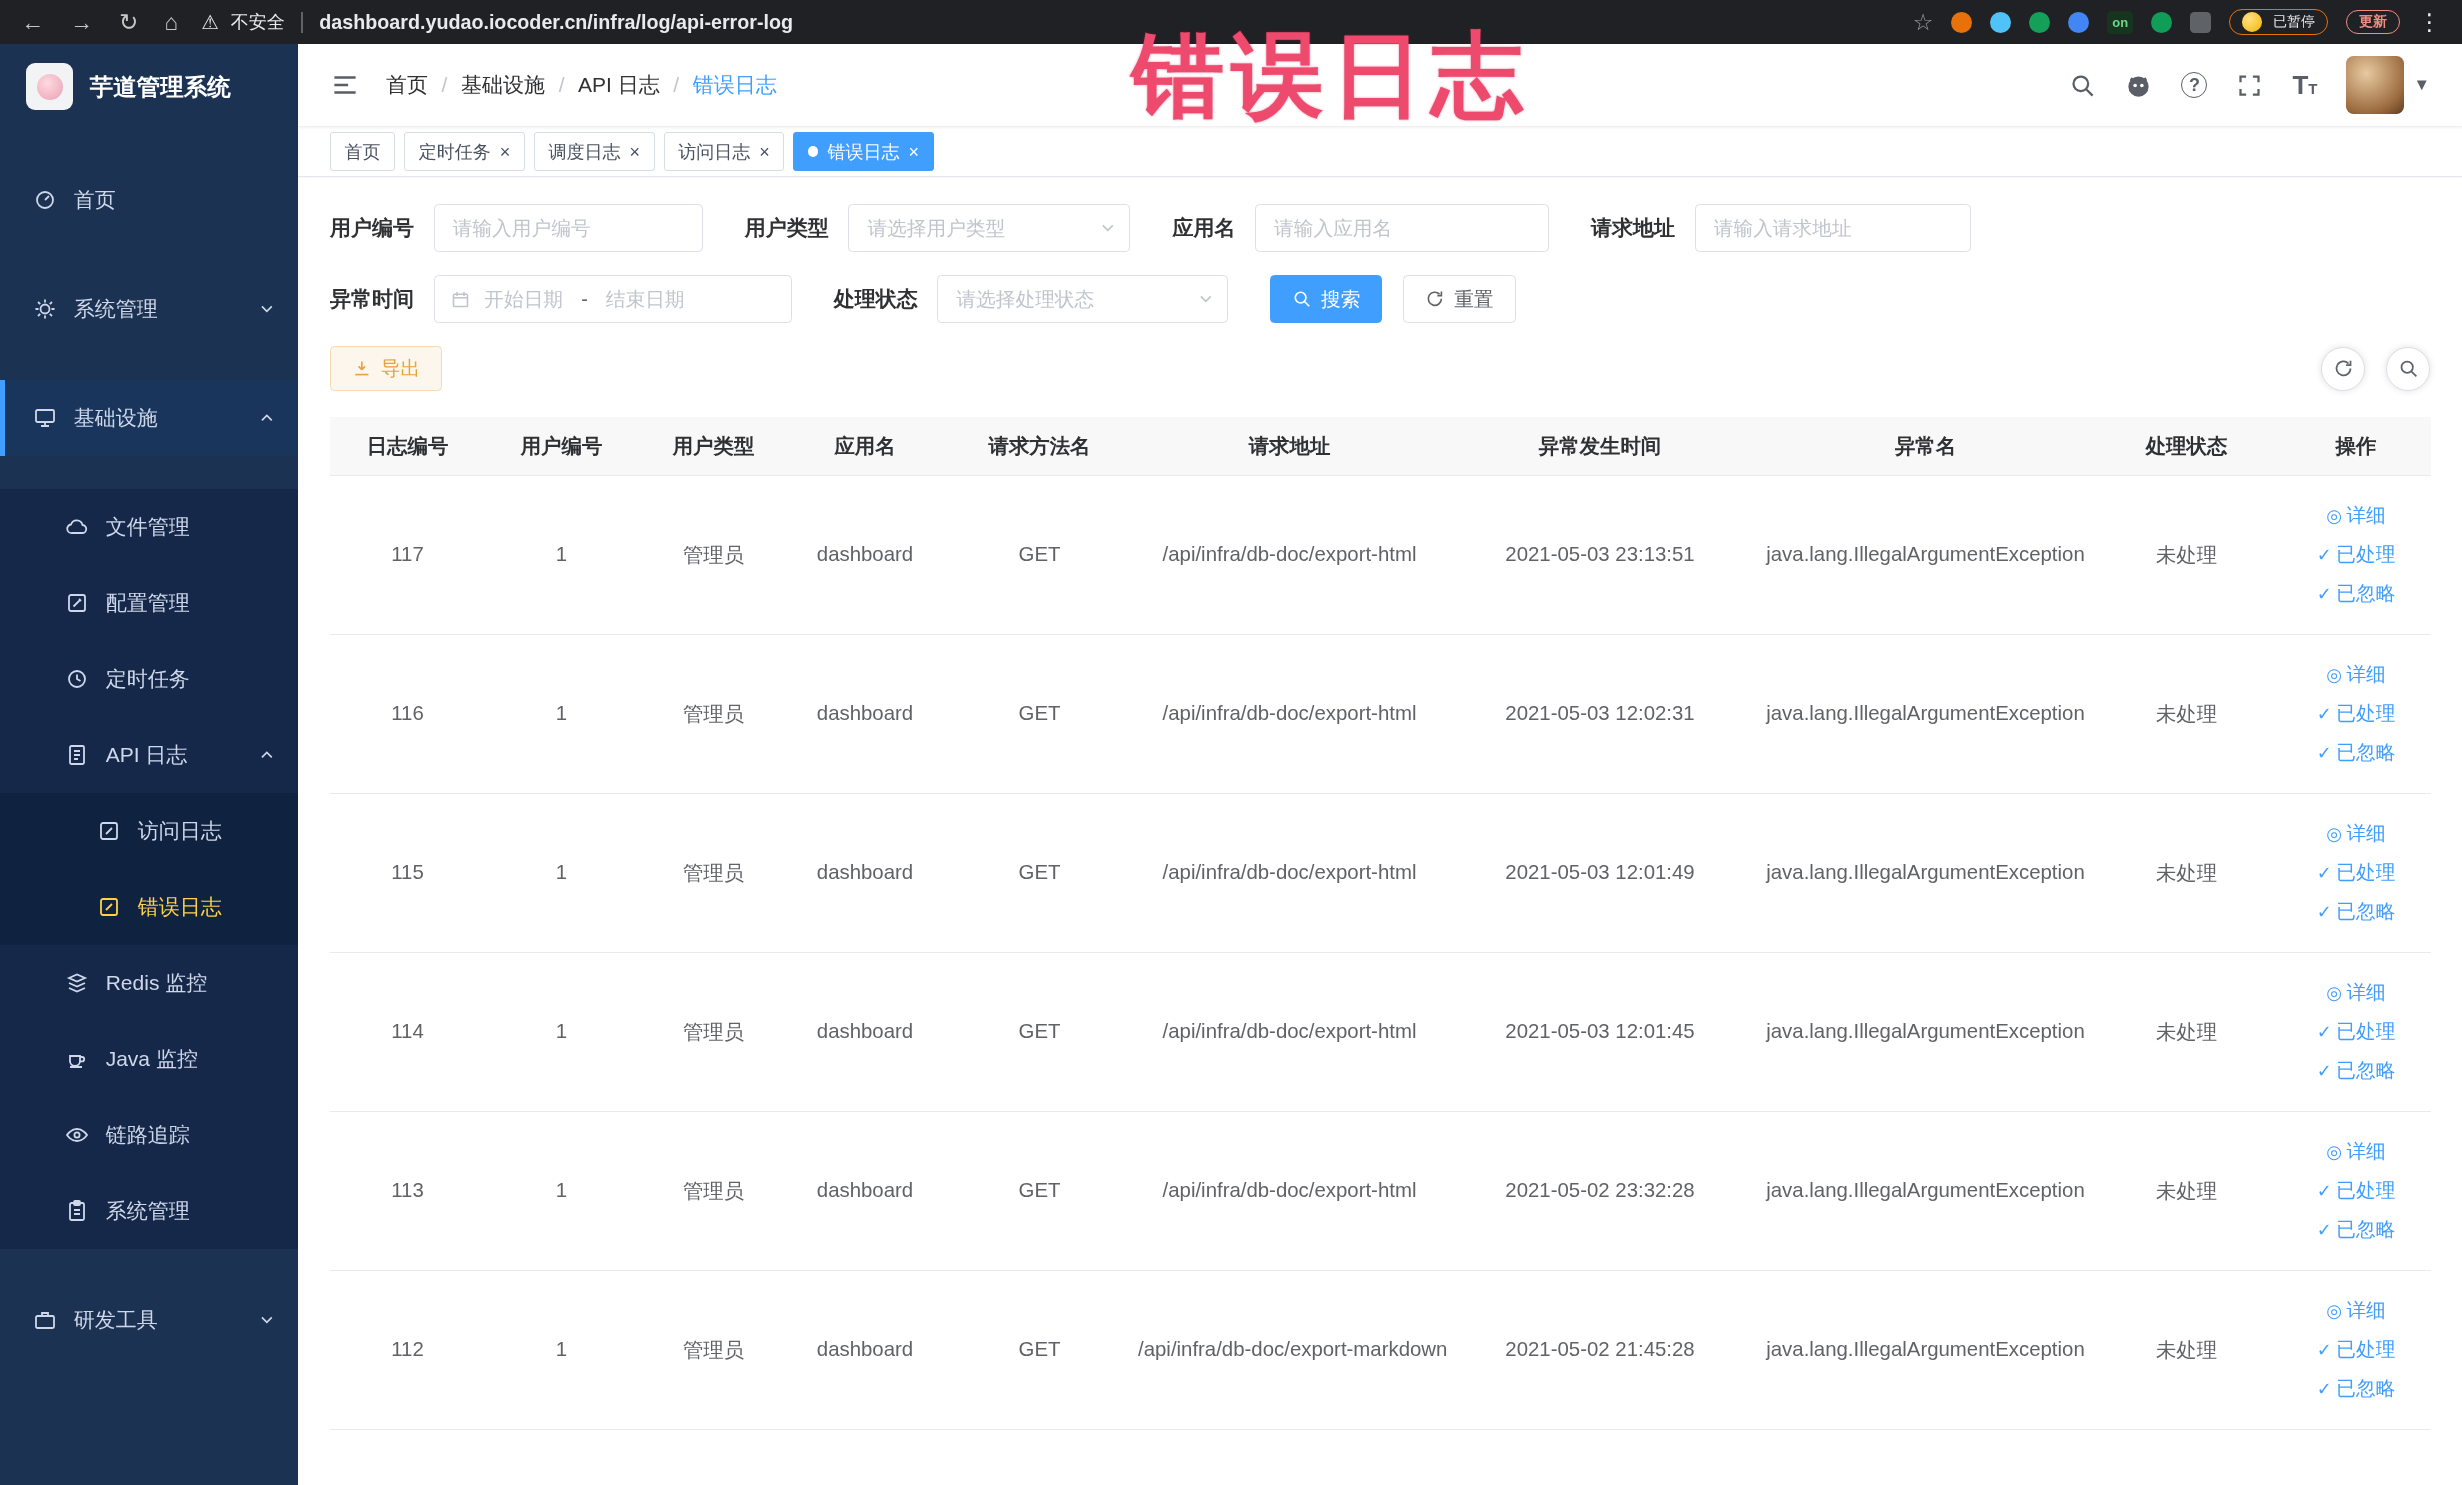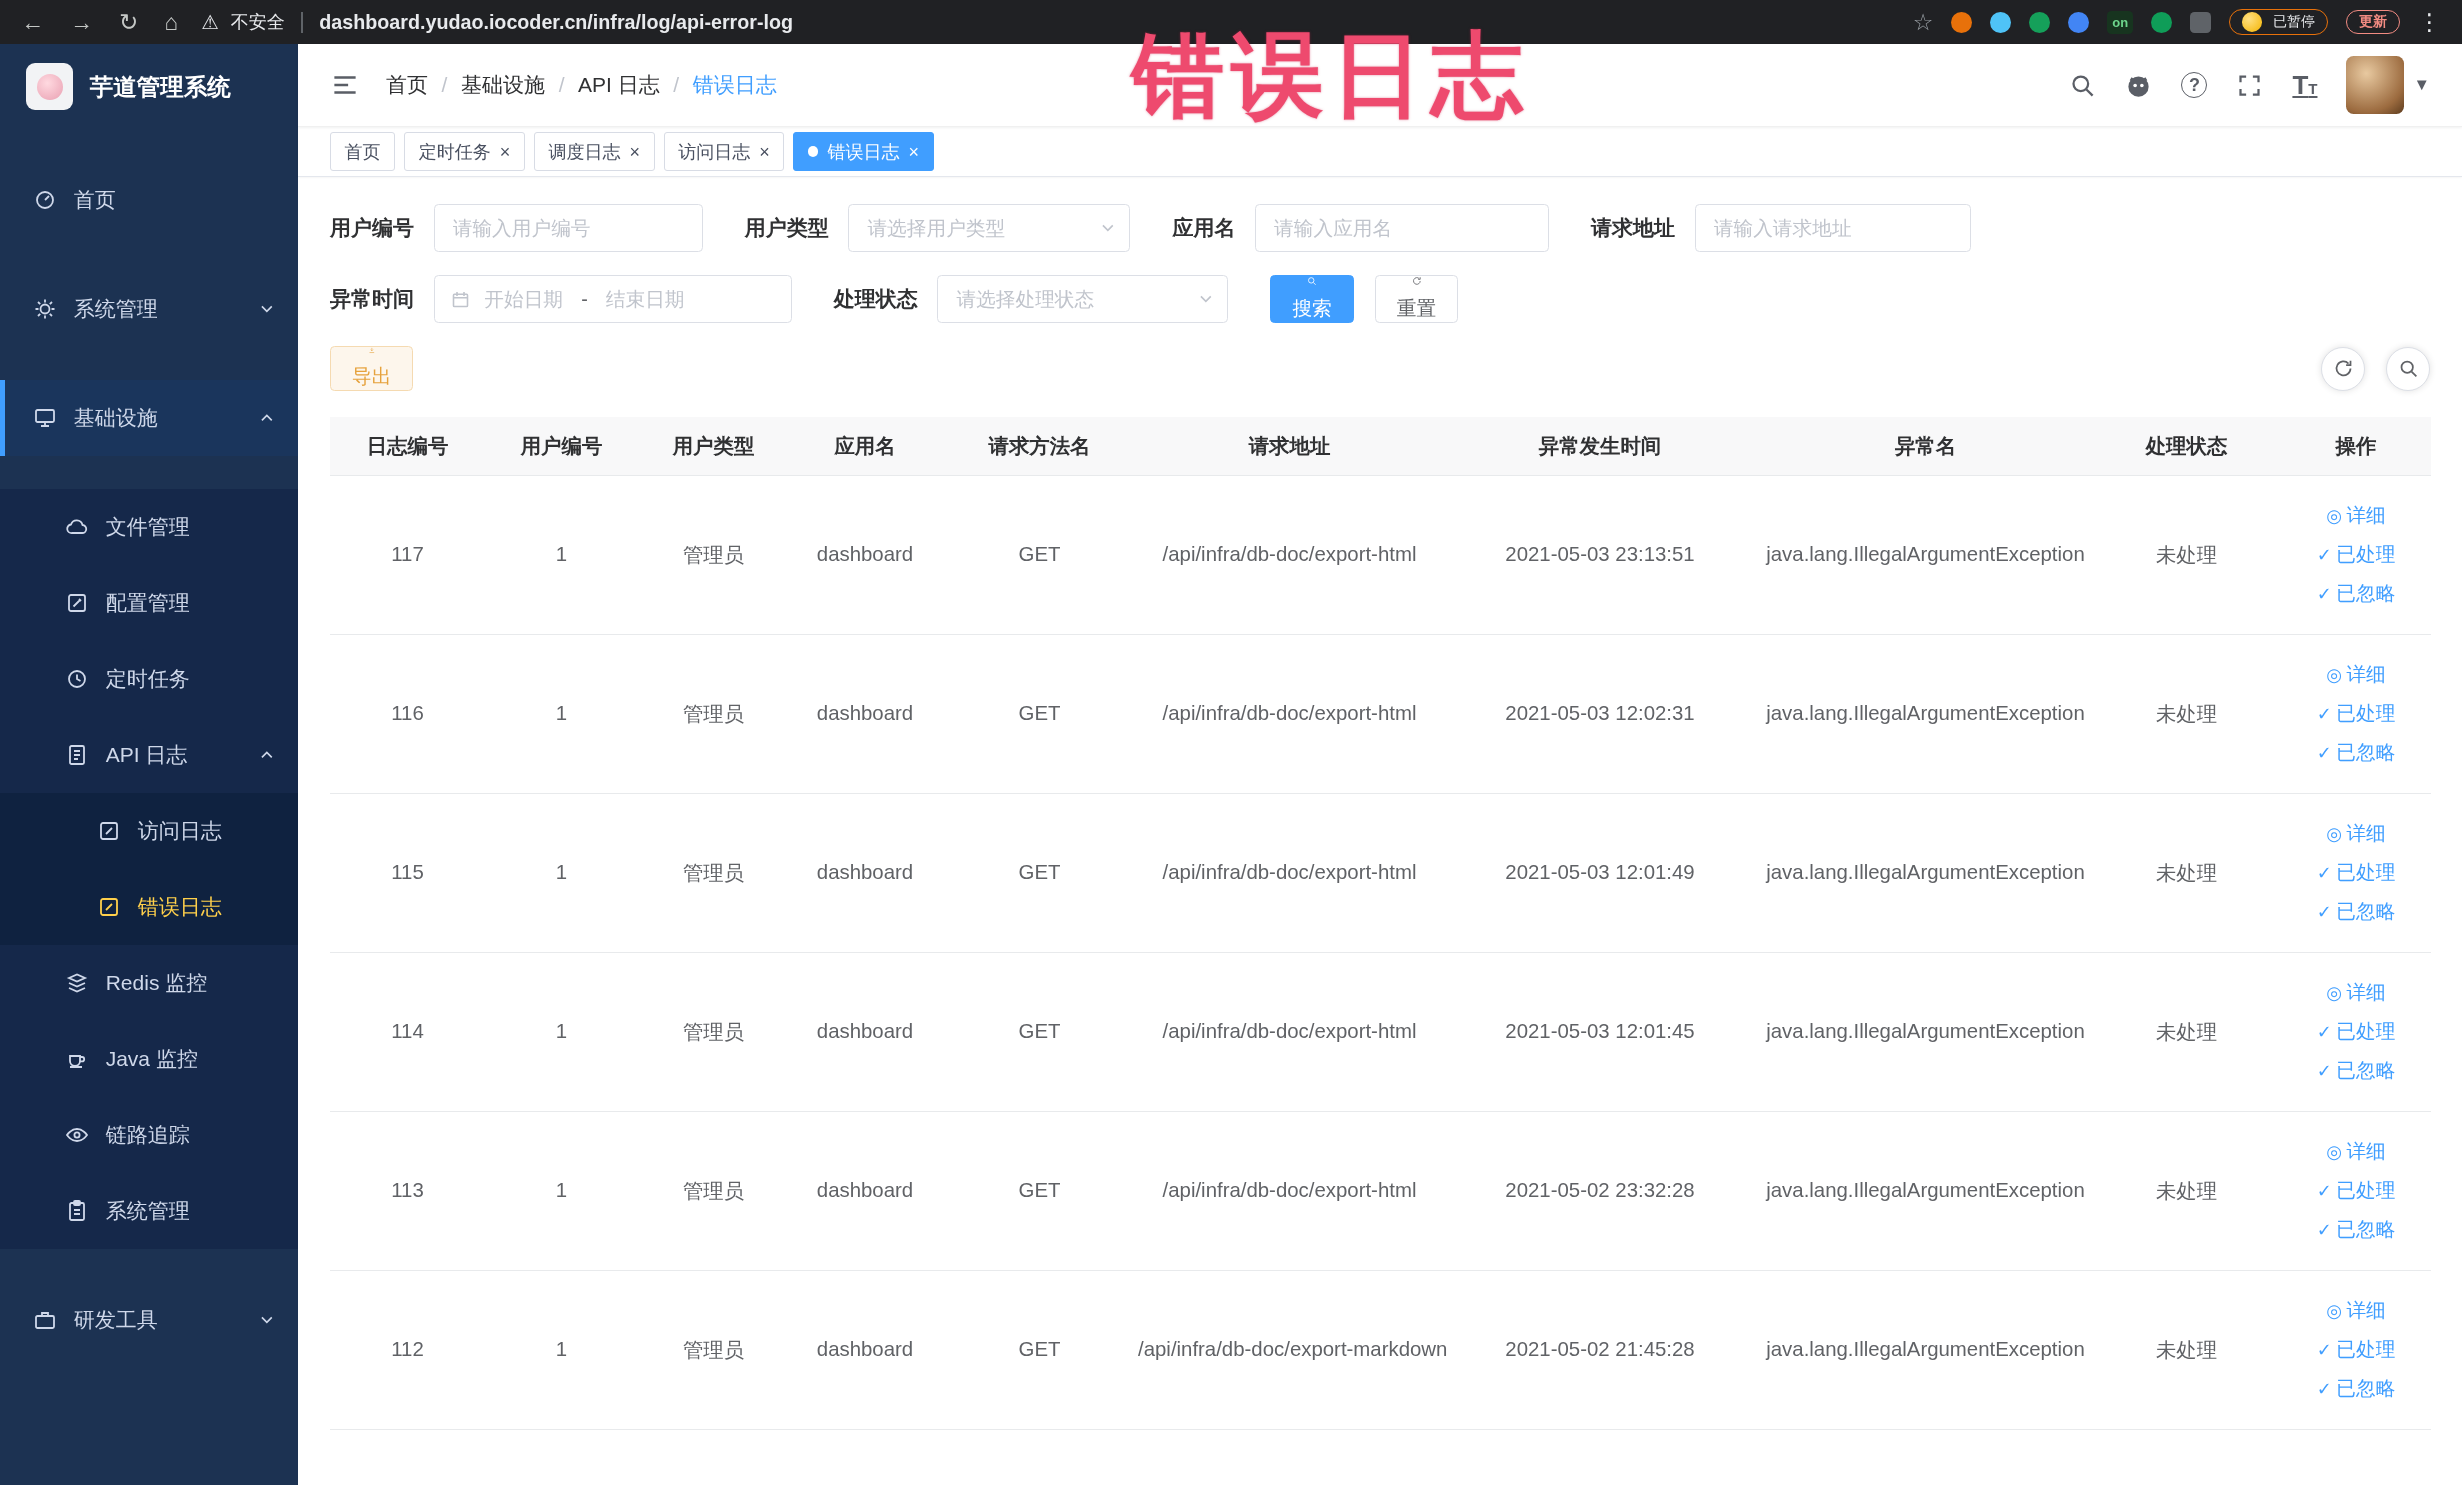--- a/index.html
+++ b/index.html
@@ -67,21 +67,21 @@
   .hamburger svg { width: 30px; height: 30px; }
   .breadcrumb { display: flex; align-items: center; gap: 13.6px; font-size: 21px; color: #303133; }
   .breadcrumb .sep { color: #c0c4cc; }
   .breadcrumb .crumb { font-weight: 500; cursor: pointer; white-space: nowrap; }
   .breadcrumb .crumb.last { color: #409eff; }
   .nav-right { margin-left: auto; display: flex; align-items: center; gap: 29px; color: #5a5e66; }
   .nicon { display: inline-flex; cursor: pointer; }
   .nicon svg { width: 27px; height: 27px; }
   .help-circle { width: 26px; height: 26px; border: 1.9px solid #5a5e66; border-radius: 50%;
     display: flex; align-items: center; justify-content: center; font-size: 18px; font-weight: 700; }
-  .tsize { font-size: 26px; font-weight: 700; text-decoration: underline; }
+  .tsize { font-size: 26px; font-weight: 700; }
   .tsize small { font-size: 15px; font-weight: 700; }
   .avatar-wrap { display: flex; align-items: center; gap: 9px; cursor: pointer; }
   .avatar { width: 58px; height: 58px; border-radius: 7.6px;
     background: radial-gradient(circle at 35% 30%, #e8c9a0, #9c6b3f 70%, #5d3c1e); }
   .caret { font-size: 16.7px; color: #5a5e66; }
 
   .tabsbar { height: 50px; display: flex; align-items: center; gap: 9px; padding: 0 32px;
     border-bottom: 0.8px solid #e4e7ed; box-shadow: 0 0.8px 2.3px rgba(0,21,41,.06); position: relative; z-index: 2; background: #fff; }
   .tag { height: 39px; display: inline-flex; align-items: center; gap: 9px; padding: 0 13.6px;
     border: 0.8px solid #d8dce5; background: #fff; color: #495060; font-size: 18px; border-radius: 3px; cursor: pointer; white-space: nowrap; }
@@ -104,21 +104,21 @@
   .fselect .ph { font-size: 19.7px; color: #c0c4cc; white-space: nowrap; }
   .fselect .schev { position: absolute; right: 12px; color: #c0c4cc; display: inline-flex; }
   .fselect .schev svg { width: 19.7px; height: 19.7px; }
   .daterange { width: 358px; height: 48px; border: 0.8px solid #dcdfe6; border-radius: 4.5px;
     display: flex; align-items: center; gap: 13.6px; padding: 0 15px; cursor: pointer; }
   .daterange .cal { color: #c0c4cc; display: inline-flex; }
   .daterange .cal svg { width: 21px; height: 21px; }
   .daterange .dph { font-size: 19.7px; color: #c0c4cc; white-space: nowrap; }
   .daterange .dsep { font-size: 19.7px; color: #606266; padding: 0 4.5px; }
   .btn { height: 48px; display: inline-flex; align-items: center; gap: 9px; padding: 0 21px;
-    border-radius: 4.5px; font-size: 19.7px; cursor: pointer; border: 0.8px solid #dcdfe6; background: #fff; color: #606266; white-space: nowrap; flex-direction: column; }
+    border-radius: 4.5px; font-size: 19.7px; cursor: pointer; border: 0.8px solid #dcdfe6; background: #fff; color: #606266; white-space: nowrap; }
   .btn svg { width: 19.7px; height: 19.7px; }
   .btn.primary { background: #409eff; border-color: #409eff; color: #fff; font-weight: 500; }
   .btn.warn { height: 45px; background: #fdf6ec; border-color: #f5dab1; color: #e6a23c; }
 
   
   .toolbar { display: flex; align-items: center; margin: 10.6px 0 26px 0; }
   .tool-right { margin-left: auto; display: flex; gap: 21px; }
   .circle-btn { width: 44px; height: 44px; border-radius: 50%; border: 0.8px solid #dcdfe6;
     background: #fff; box-shadow: 0 0 7.6px rgba(0,0,0,.12); display: flex; align-items: center; justify-content: center;
     color: #606266; cursor: pointer; }

